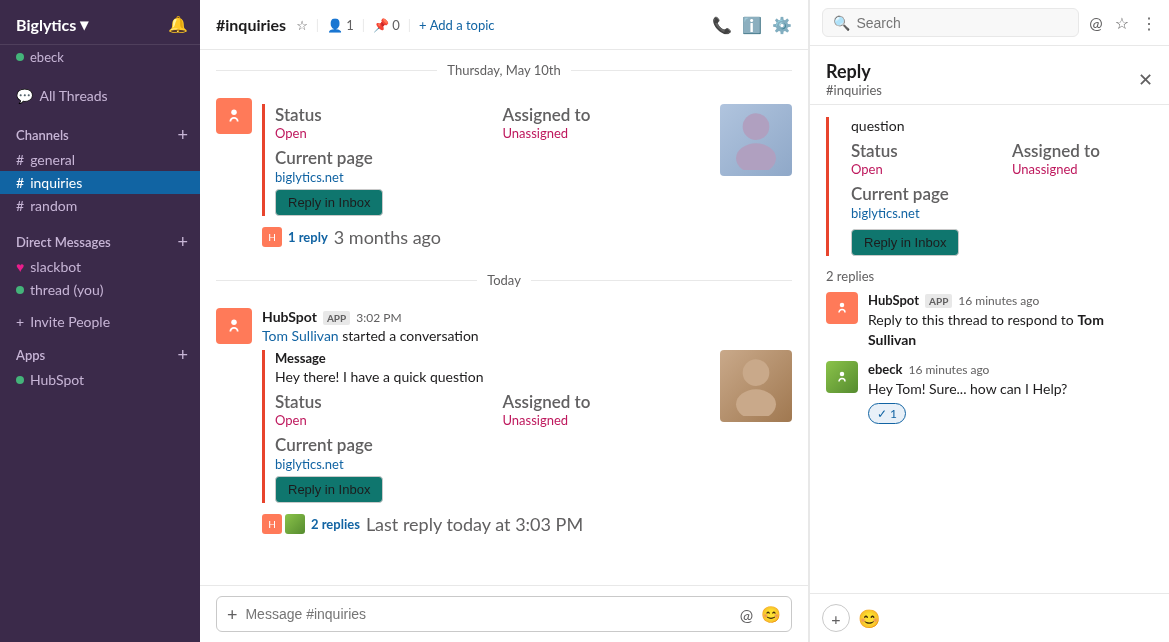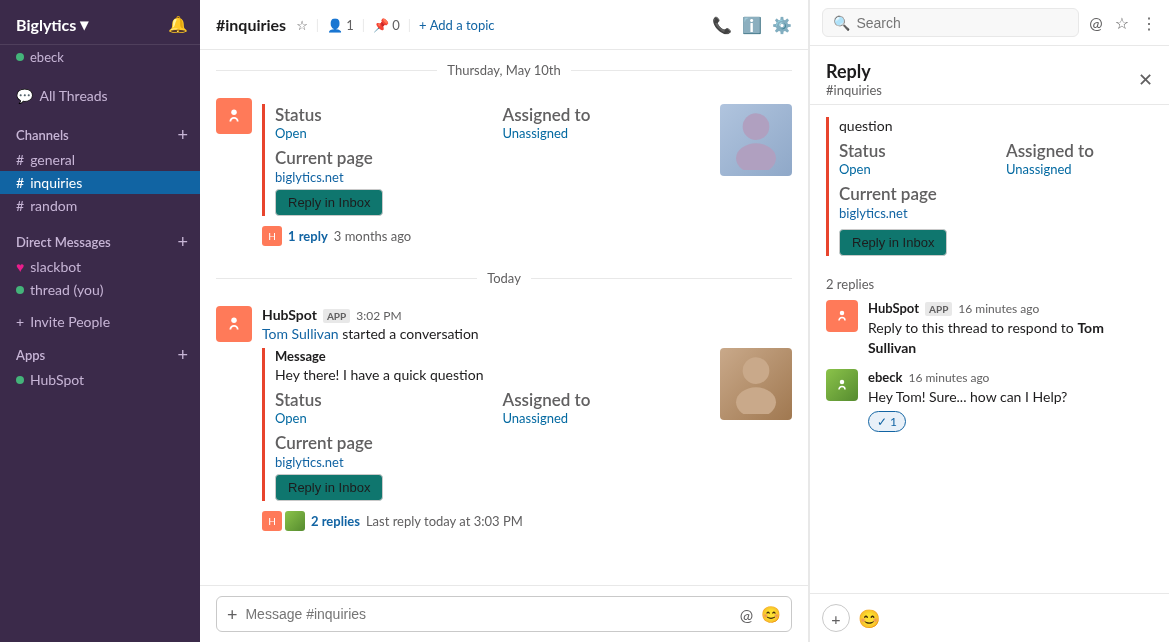--- a/index.html
+++ b/index.html
@@ -163,21 +163,21 @@
       margin: 6px 0;
       display: flex;
       align-items: flex-start;
       gap: 10px;
     }
     .card-content { flex: 1; }
     .card-label { font-weight: 700; color: #1d1c1d; font-size: 13px; margin-bottom: 2px; }
     .card-text { color: #1d1c1d; font-size: 14px; margin-bottom: 6px; }
     .card-grid { display: grid; grid-template-columns: 1fr 1fr; gap: 4px 20px; margin-bottom: 6px; }
     .card-field-label { color: #616061; font-size: 17px; font-weight: 600; }
-    .card-field-value { color: #0369a1; font-size: 13px; }
+    .card-field-value { color: #be185d; font-size: 13px; }
     .card-link { color: #1264a3; font-size: 13px; text-decoration: none; cursor: pointer; }
     .reply-inbox-btn {
       border: 1px solid #c9c9c9;
       background: #0f766e;
       border-radius: 4px;
       padding: 5px 12px;
       font-size: 13px;
       color: #1d1c1d;
       cursor: pointer;
       margin-top: 4px;
@@ -214,21 +214,21 @@
       font-size: 10px;
       color: #fff;
     }
     .mini-avatar-2 {
       width: 20px;
       height: 20px;
       border-radius: 3px;
       background: linear-gradient(135deg, #8bc34a, #558b2f);
     }
     .reply-link { color: #1264a3; font-weight: 700; cursor: pointer; font-size: 13px; }
-    .reply-time { color: #616061; font-size: 13px; }
+    .reply-time { color: #616061; font-size: 18px; }
 
     .message-input-area {
       padding: 10px 16px;
       border-top: 1px solid #e8e8e8;
     }
     .message-input-box {
       border: 1px solid #c9c9c9;
       border-radius: 6px;
       display: flex;
       align-items: center;
@@ -264,22 +264,22 @@
       padding: 14px 16px 6px;
       border-bottom: 1px solid #e8e8e8;
     }
     .thread-title { font-weight: 700; font-size: 18px; color: #1d1c1d; }
     .thread-channel { color: #616061; font-size: 13px; }
     .thread-close { color: #616061; cursor: pointer; font-size: 18px; }
 
     .thread-messages { flex: 1; overflow-y: auto; padding: 12px 16px; }
     .thread-card {
       border-left: 3px solid #e8442d;
-      padding-left: 10px;
-      margin-bottom: 20px;
+      padding-left: 22px;
+      margin-bottom: 12px;
     }
     .thread-grid { display: grid; grid-template-columns: 1fr 1fr; gap: 4px 20px; margin: 6px 0; }
     .thread-replies-count { color: #616061; font-size: 13px; margin: 8px 0; }
 
     .thread-message {
       display: flex;
       gap: 10px;
       margin-bottom: 12px;
       align-items: flex-start;
     }

